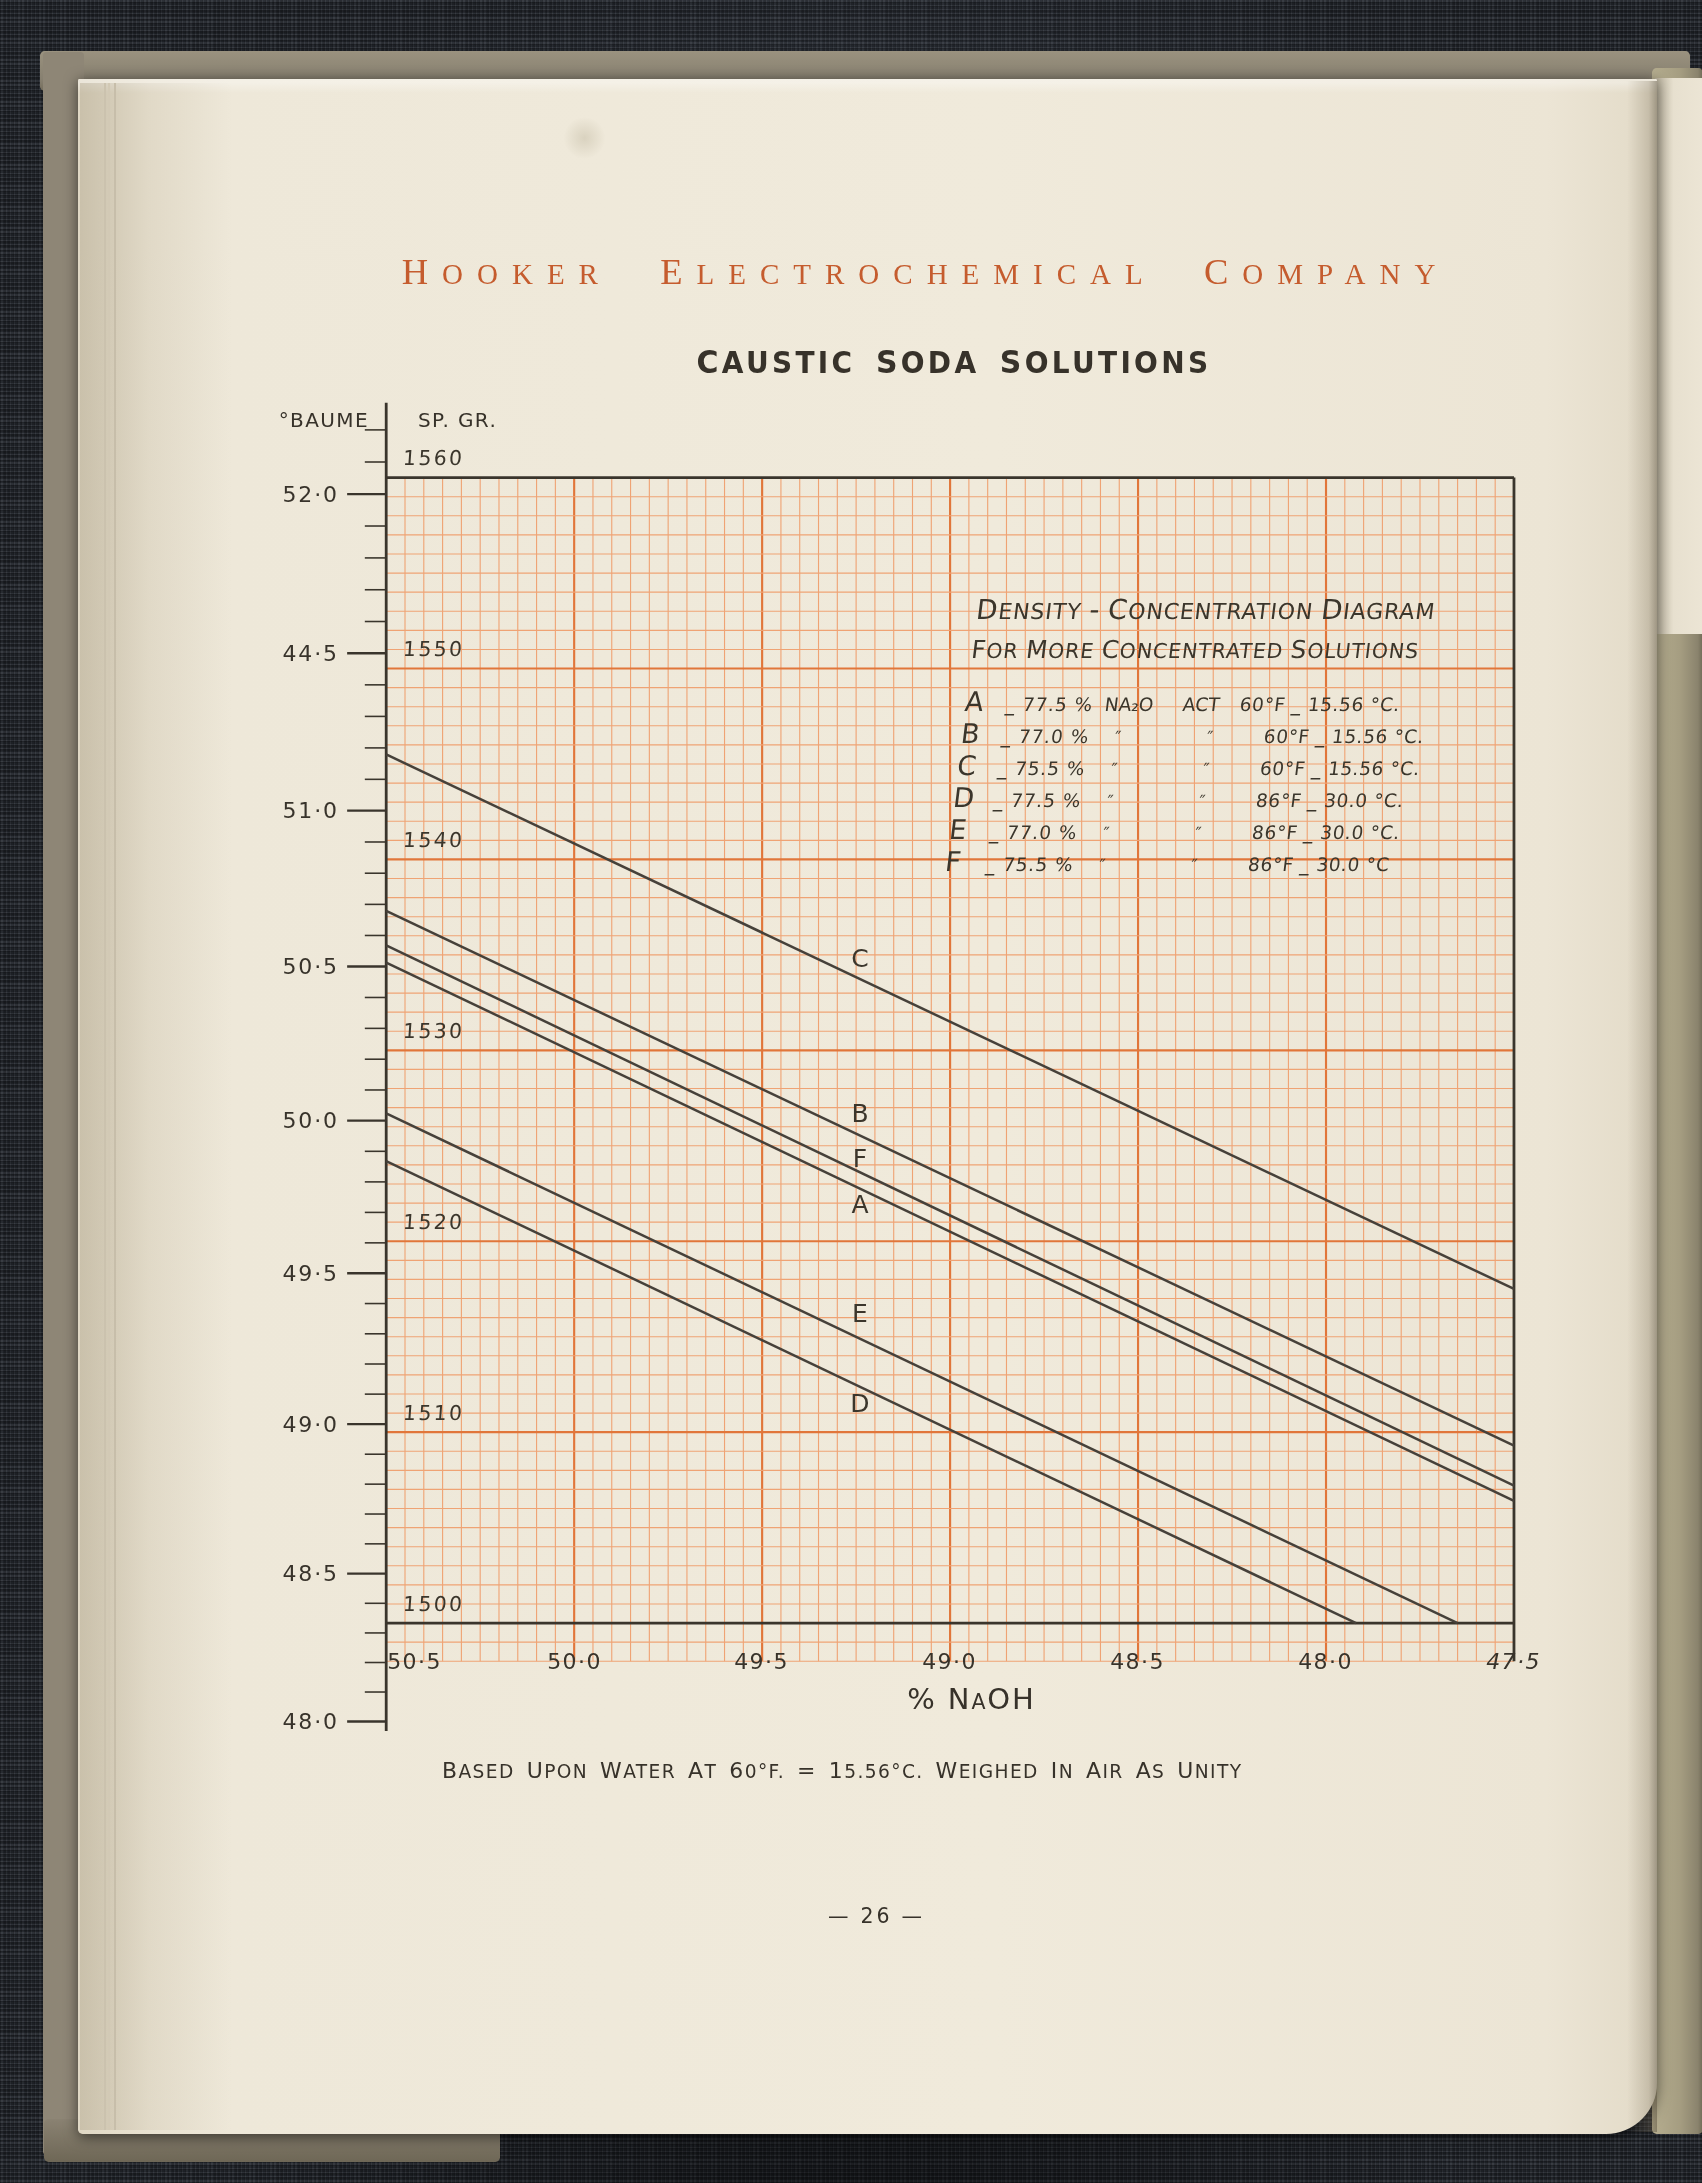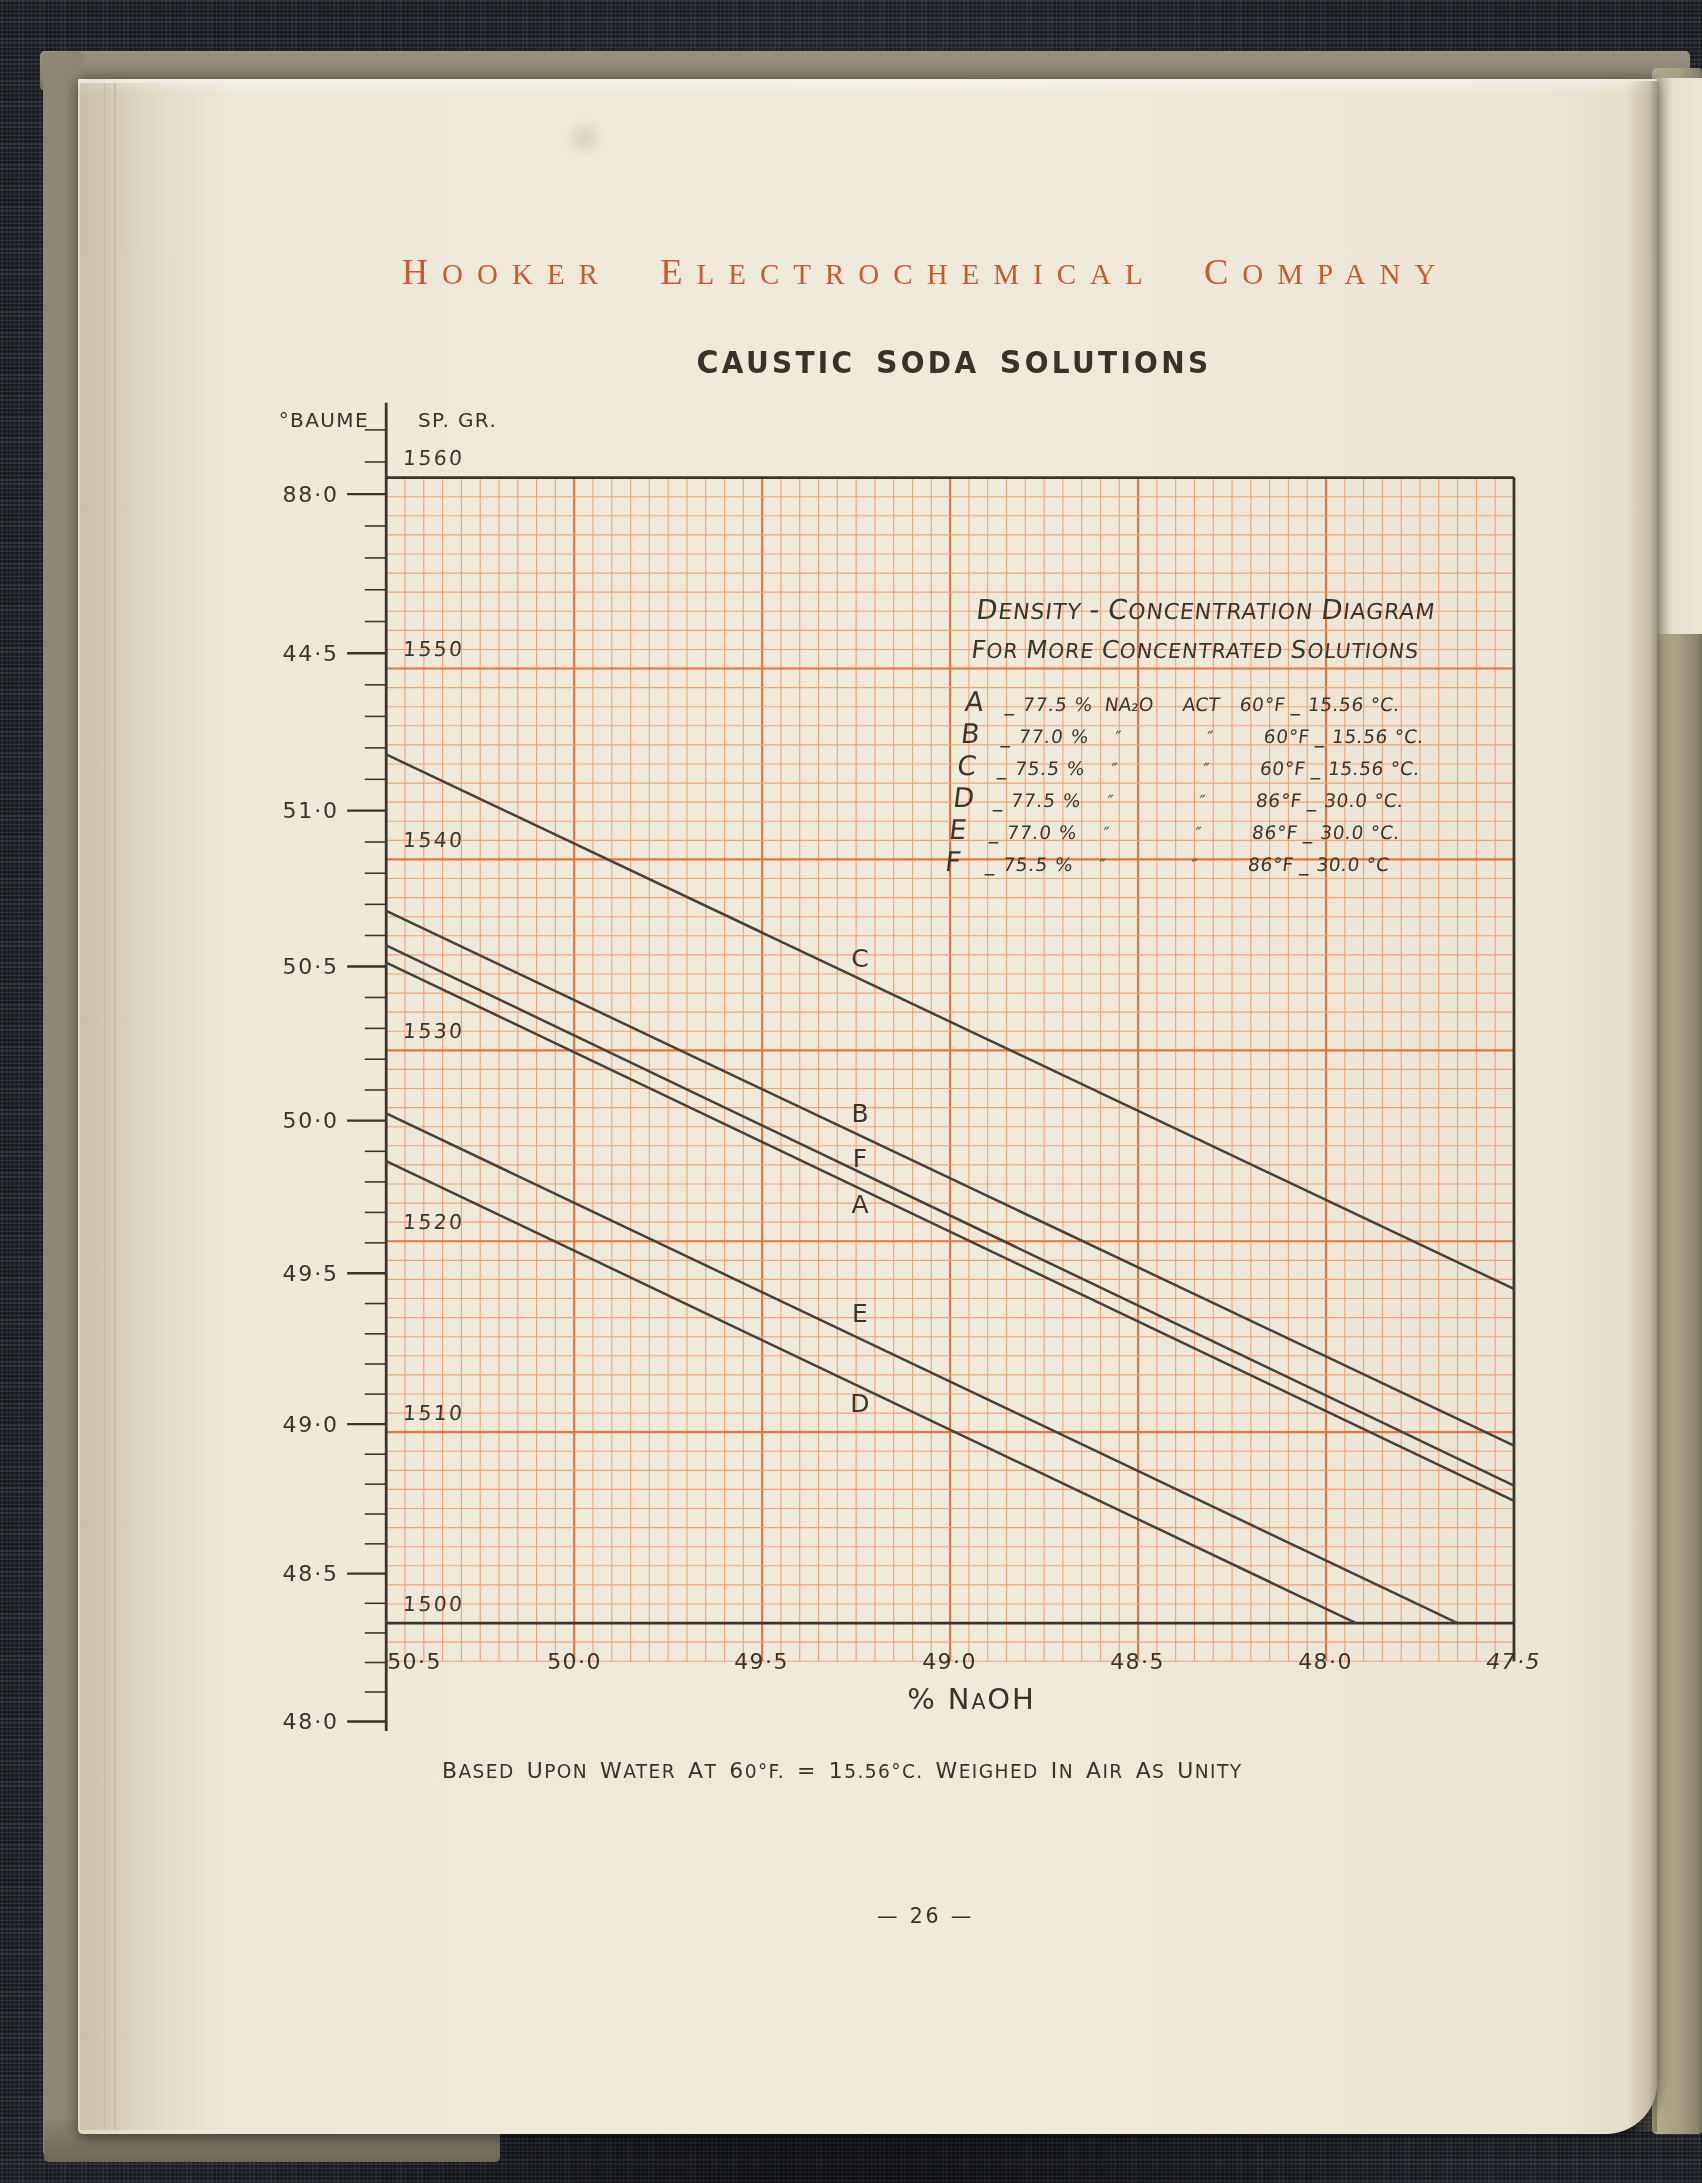--- a/index.html
+++ b/index.html
@@ -90,21 +90,21 @@
   .lg-qual{width:57px;font-size:18.6px;}
   .lg-temp{font-size:18.6px;letter-spacing:0.5px;}
   .lg-ditto{padding-left:14px;font-size:16.7px;opacity:.9;}
 
   .xaxis-title{position:absolute;left:874px;top:1682px;width:195px;text-align:center;
     font-size:29px;letter-spacing:1.9px;z-index:6;white-space:nowrap;}
   .xaxis-title .small-a{font-size:20.5px;}
   .footnote{position:absolute;left:442px;top:1758px;width:977px;text-align:left;
     font-size:18.6px;letter-spacing:1.4px;word-spacing:4.7px;z-index:6;white-space:nowrap;}
   .footnote .cap{font-size:1.18em;}
-  .page-number{position:absolute;left:828px;top:1904px;width:195px;text-align:center;
+  .page-number{position:absolute;left:828px;top:1904px;width:195px;text-align:left;
     font-size:20.5px;letter-spacing:2.8px;z-index:6;}
 
   
   .g-min{stroke:#efa374;stroke-width:2.4;}
   .g-maj{stroke:#e1763a;stroke-width:4.6;}
   .ink{stroke:#3a352c;stroke-width:6;fill:none;}
   .tick{stroke:#3a352c;stroke-width:5;}
   .tick-min{stroke:#3a352c;stroke-width:3.4;}
   .curve{stroke:#46413a;stroke-width:5.4;fill:none;}
 </style>
@@ -316,21 +316,21 @@
   </div>
 <div class="lbl-layer" id="baume-labels">
     <div class="baume-tick-label" style="left: 260px; top: 1709px;">48·0</div>
     <div class="baume-tick-label" style="left: 260px; top: 1561px;">48·5</div>
     <div class="baume-tick-label" style="left: 260px; top: 1412px;">49·0</div>
     <div class="baume-tick-label" style="left: 260px; top: 1261px;">49·5</div>
     <div class="baume-tick-label" style="left: 260px; top: 1108px;">50·0</div>
     <div class="baume-tick-label" style="left: 260px; top: 954px;">50·5</div>
     <div class="baume-tick-label" style="left: 260px; top: 798px;">51·0</div>
     <div class="baume-tick-label" style="left: 260px; top: 641px;">44·5</div>
-    <div class="baume-tick-label" style="left: 260px; top: 482px;">88·0</div>
+    <div class="baume-tick-label" style="left: 260px; top: 482px;">52·0</div>
   </div>
 <div class="lbl-layer" id="x-labels">
     <div class="x-tick-label" style="left: 375px; top: 1649px;">50·5</div>
     <div class="x-tick-label" style="left: 535px; top: 1649px;">50·0</div>
     <div class="x-tick-label" style="left: 722px; top: 1649px;">49·5</div>
     <div class="x-tick-label" style="left: 910px; top: 1649px;">49·0</div>
     <div class="x-tick-label" style="left: 1098px; top: 1649px;">48·5</div>
     <div class="x-tick-label" style="left: 1286px; top: 1649px;">48·0</div>
     <div class="x-tick-label" style="left: 1474px; top: 1649px; font-style: italic;">47·5</div>
   </div>

